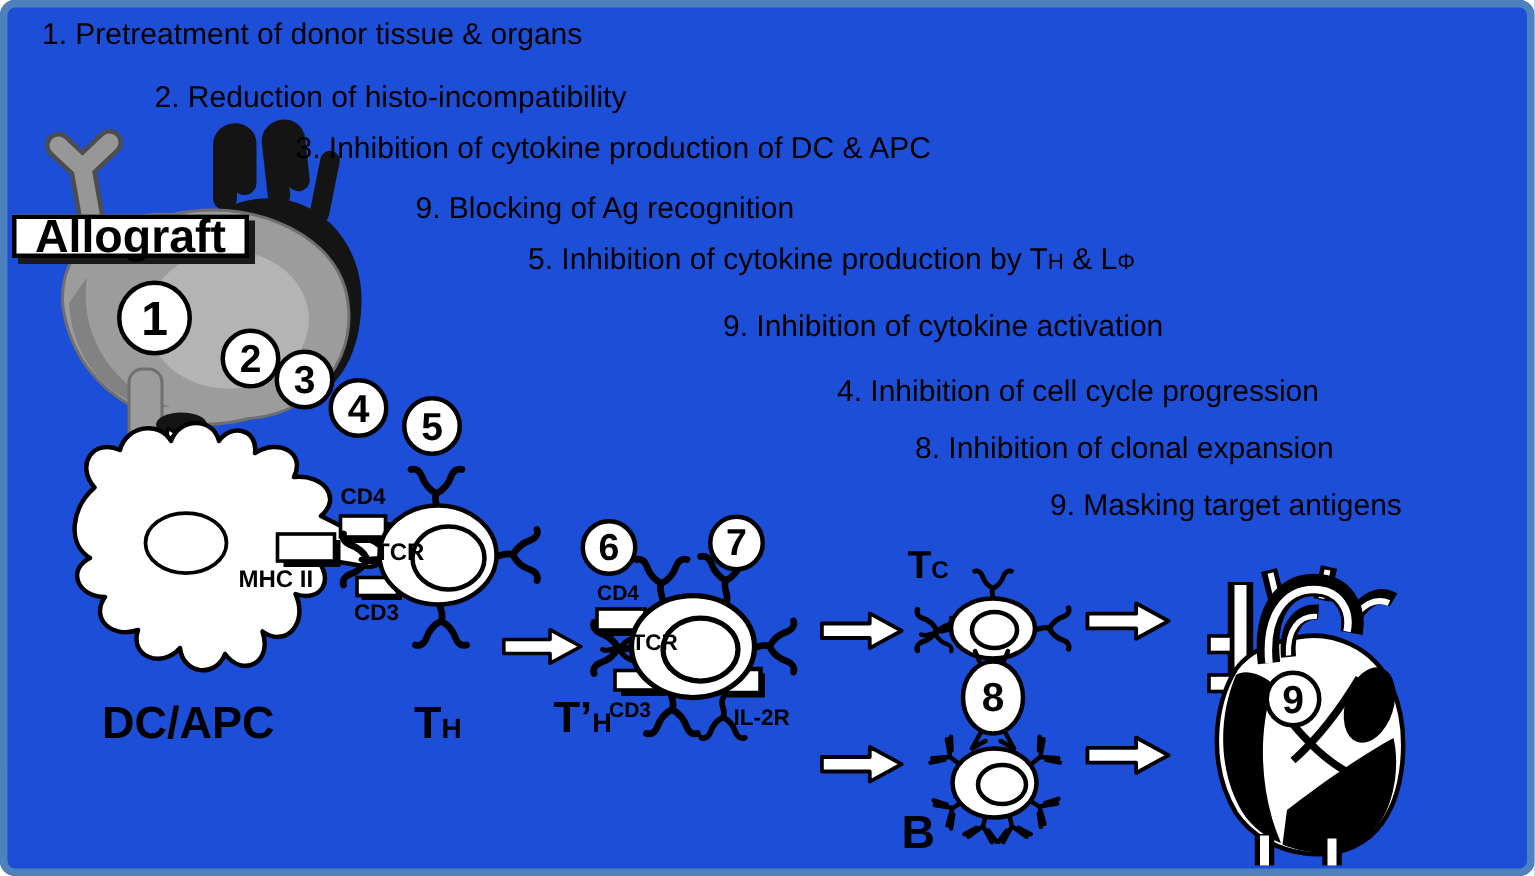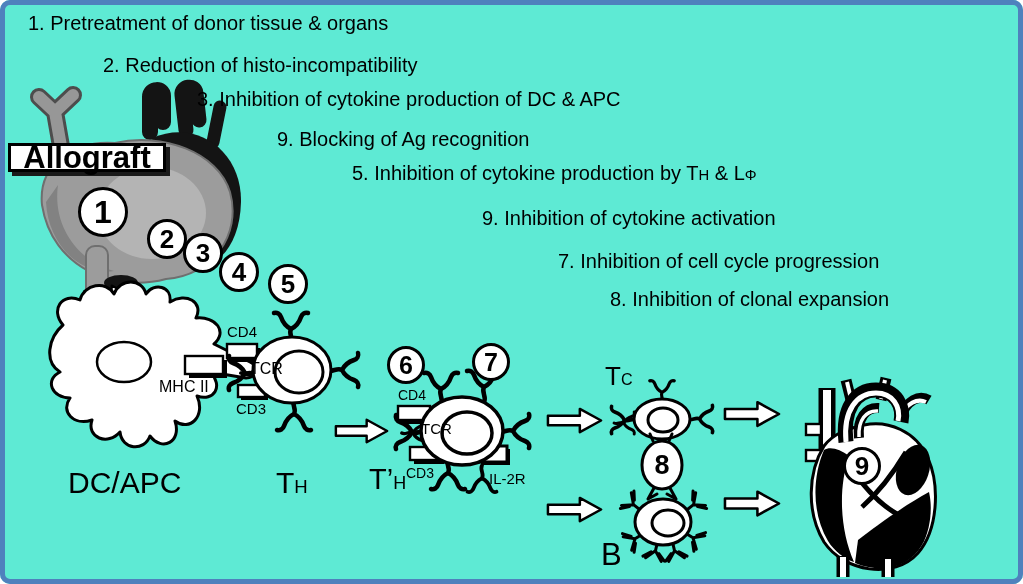--- a/index.html
+++ b/index.html
@@ -1,24 +1,24 @@
 <!DOCTYPE html>
 <html><head>
 <meta charset="utf-8">
 <style>
   html,body{margin:0;padding:0;background:#fff;}
   .canvas{
-    position:relative;width:1023px;height:584px;background:#5eead4;
+    position:relative;width:1023px;height:584px;background:#1d4ed8;
     box-shadow:inset 0 0 0 5px #4f81bd;border-radius:10px;
     font-family:"Liberation Sans","DejaVu Sans",sans-serif;overflow:hidden;
   }
   .art{position:absolute;left:0;top:0;}
   .li{position:absolute;font-size:20px;color:#000;white-space:nowrap;letter-spacing:0;}
   .ssub{font-size:0.74em;}
-  .lbl{position:absolute;font-weight:normal;color:#000;white-space:nowrap;line-height:1;}
+  .lbl{position:absolute;font-weight:bold;color:#000;white-space:nowrap;line-height:1;}
   .sub{font-size:0.62em;}
   .badge{
     position:absolute;background:#fff;border:3px solid #000;border-radius:50%;
     display:flex;align-items:center;justify-content:center;
     font-weight:bold;color:#000;line-height:1;box-sizing:border-box;
   }
   .badge.noborder{border:none;}
   .allobox{
     position:absolute;left:8px;top:143px;width:158px;height:29px;
     background:#fff;border:3px solid #000;box-shadow:4px 4px 0 #1a1a1a;
@@ -163,22 +163,23 @@
       <path d="M888,559 L888,577" stroke="#fff" stroke-width="6"></path>
     </g>
   </svg>
 
   <div class="li" style="left:28px;top:12px">1. Pretreatment of donor tissue &amp; organs</div>
   <div class="li" style="left:103px;top:54px">2. Reduction of histo-incompatibility</div>
   <div class="li" style="left:197px;top:88px">3. Inhibition of cytokine production of DC &amp; APC</div>
   <div class="li" style="left:277px;top:128px">9. Blocking of Ag recognition</div>
   <div class="li" style="left:352px;top:162px"><span>5. Inhibition of cytokine production by T</span><span class="ssub">H</span><span> &amp; L</span><span class="ssub">Φ</span></div>
   <div class="li" style="left:482px;top:207px">9. Inhibition of cytokine activation</div>
-  <div class="li" style="left:558px;top:250px">7. Inhibition of cell cycle progression</div>
+  <div class="li" style="left:558px;top:250px">4. Inhibition of cell cycle progression</div>
   <div class="li" style="left:610px;top:288px">8. Inhibition of clonal expansion</div>
+  <div class="li" style="left:700px;top:326px">9. Masking target antigens</div>
 
   <div class="allobox">Allograft</div>
   <div class="lbl" style="left:68px;top:468px;font-size:30px">DC/APC</div>
   <div class="lbl" style="left:276px;top:468px;font-size:30px"><span>T</span><span class="sub">H</span></div>
   <div class="lbl" style="left:369px;top:465px;font-size:29px"><span>T’</span><span class="sub">H</span></div>
   <div class="lbl" style="left:605px;top:363px;font-size:26px"><span>T</span><span class="sub">C</span></div>
   <div class="lbl" style="left:601px;top:539px;font-size:31px">B</div>
 
   <div class="lbl" style="left:227px;top:324px;font-size:15px">CD4</div>
   <div class="lbl" style="left:250px;top:361px;font-size:16px">TCR</div>

